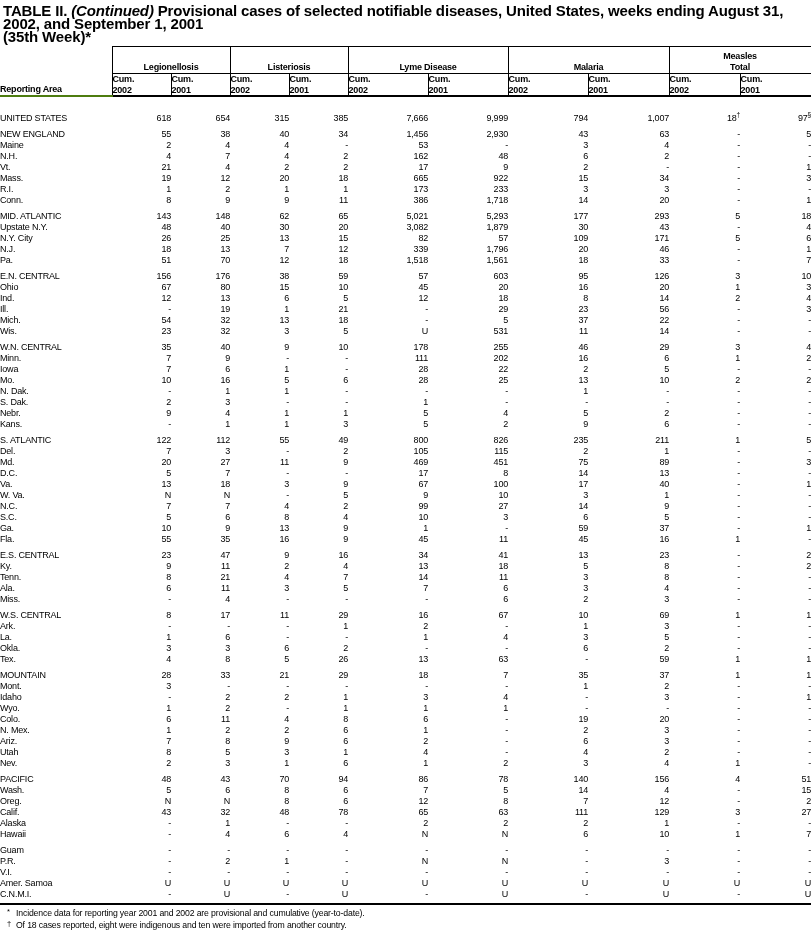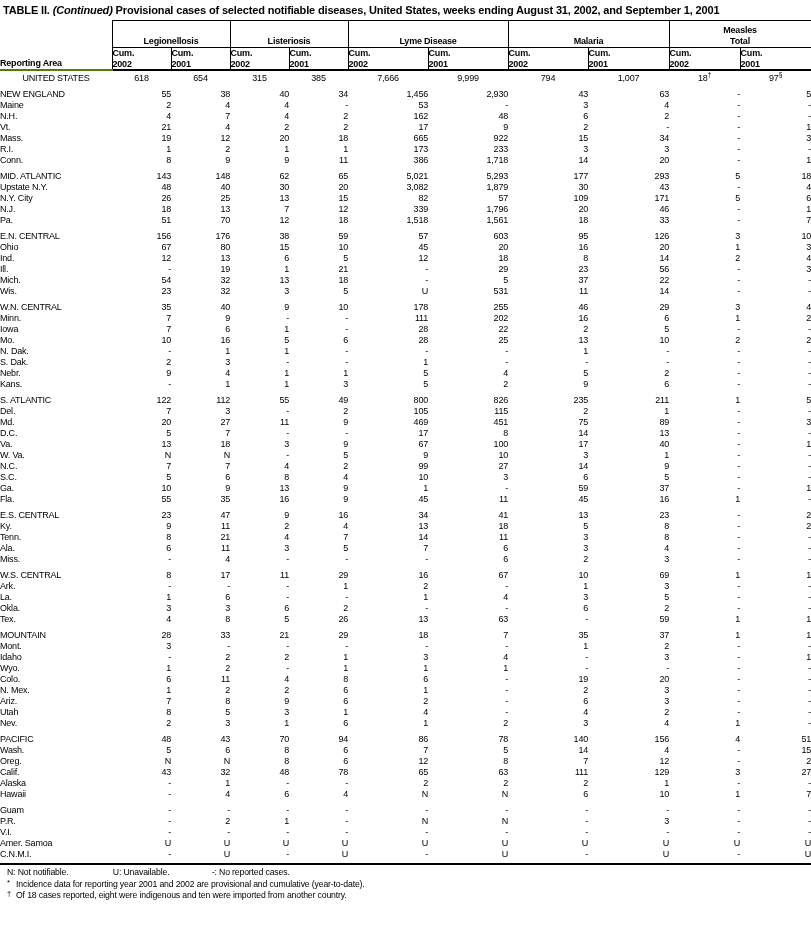--- a/index.html
+++ b/index.html
@@ -5,21 +5,21 @@
   html, body { margin:0; padding:0; background:#ffffff; }
   body {
     width:811px; height:935px; overflow:hidden;
     font-family:"Liberation Sans", sans-serif;
     color:#000;
     -webkit-font-smoothing:antialiased;
   }
   .page { position:relative; width:811px; height:935px; }
   .title {
     padding:4px 2px 0 3px;
-    font-size:11px; font-weight:bold; line-height:13px; letter-spacing:-0.15px;
+    font-size:15px; font-weight:bold; line-height:13px; letter-spacing:-0.15px;
   }
   .title .cont { font-style:italic; }
   table.disease {
     border-collapse:collapse; table-layout:fixed;
     width:811px; margin-top:3px;
   }
   table.disease th, table.disease td {
     padding:0; margin:0; font-size:9px; line-height:11px;
     white-space:nowrap; overflow:hidden; letter-spacing:-0.2px;
   }
@@ -49,37 +49,38 @@
   }
   th.cum.last { border-right:1.5px solid #000; }
   th.cum .cl { display:block; line-height:10.5px; }
   
   td.area { text-align:left; padding-left:7px; }
   td.num { text-align:right; }
   td.p1 { padding-right:19px; }
   td.p2 { padding-right:27px; }
   td.p3 { padding-right:23px; }
   tr.gap td { height:5px; line-height:5px; font-size:2px; }
-  tr.first-row td { padding-top:2px;text-align:center; }
+  tr.first-row td { padding-top:16px; }
   td sup { font-size:6.5px; vertical-align:super; line-height:0; }
   
   .bottom-rule { border-top:2px solid #000; margin-top:3px; }
   .footnotes { padding:2px 0 0 7px; font-size:8.7px; line-height:10.6px; letter-spacing:-0.15px; }
   .legend span { display:inline-block; }
   .legend .lg2 { margin-left:42px; }
   .legend .lg3 { margin-left:40px; }
   .fnote .sym { display:inline-block; width:9px; font-size:7.5px; vertical-align:2px; }
 </style>
 </head>
 <body>
 
 <div class="page">
 
   <div class="title">
     <span>TABLE II. </span><span class="cont">(Continued)</span><span> Provisional cases of selected notifiable diseases, United States, weeks ending August 31, 2002, and September 1, 2001</span>
+    <div>(35th Week)*</div>
   </div>
 
   <table class="disease">
     <colgroup>
       <col class="c-area">
       <col class="c-n1">
         <col class="c-n1">
         <col class="c-n1">
         <col class="c-n1">
       <col class="c-n2">
@@ -1053,25 +1054,20 @@
           <td class="num p2">U</td>
           <td class="num p3">-</td>
           <td class="num p3">U</td>
         </tr>
       </tbody>
   </table>
 
   <div class="bottom-rule"></div>
 
   <div class="footnotes">
-    <div class="legend">
-      <span class="lg1">N: Not notifiable.</span>
-      <span class="lg2">U: Unavailable.</span>
-      <span class="lg3">-: No reported cases.</span>
-    </div>
     <div class="fnote">
       <span class="sym">*</span><span>Incidence data for reporting year 2001 and 2002 are provisional and cumulative (year-to-date).</span>
     </div>
     <div class="fnote">
       <span class="sym">†</span><span>Of 18 cases reported, eight were indigenous and ten were imported from another country.</span>
     </div>
   </div>
 
 </div>
 

